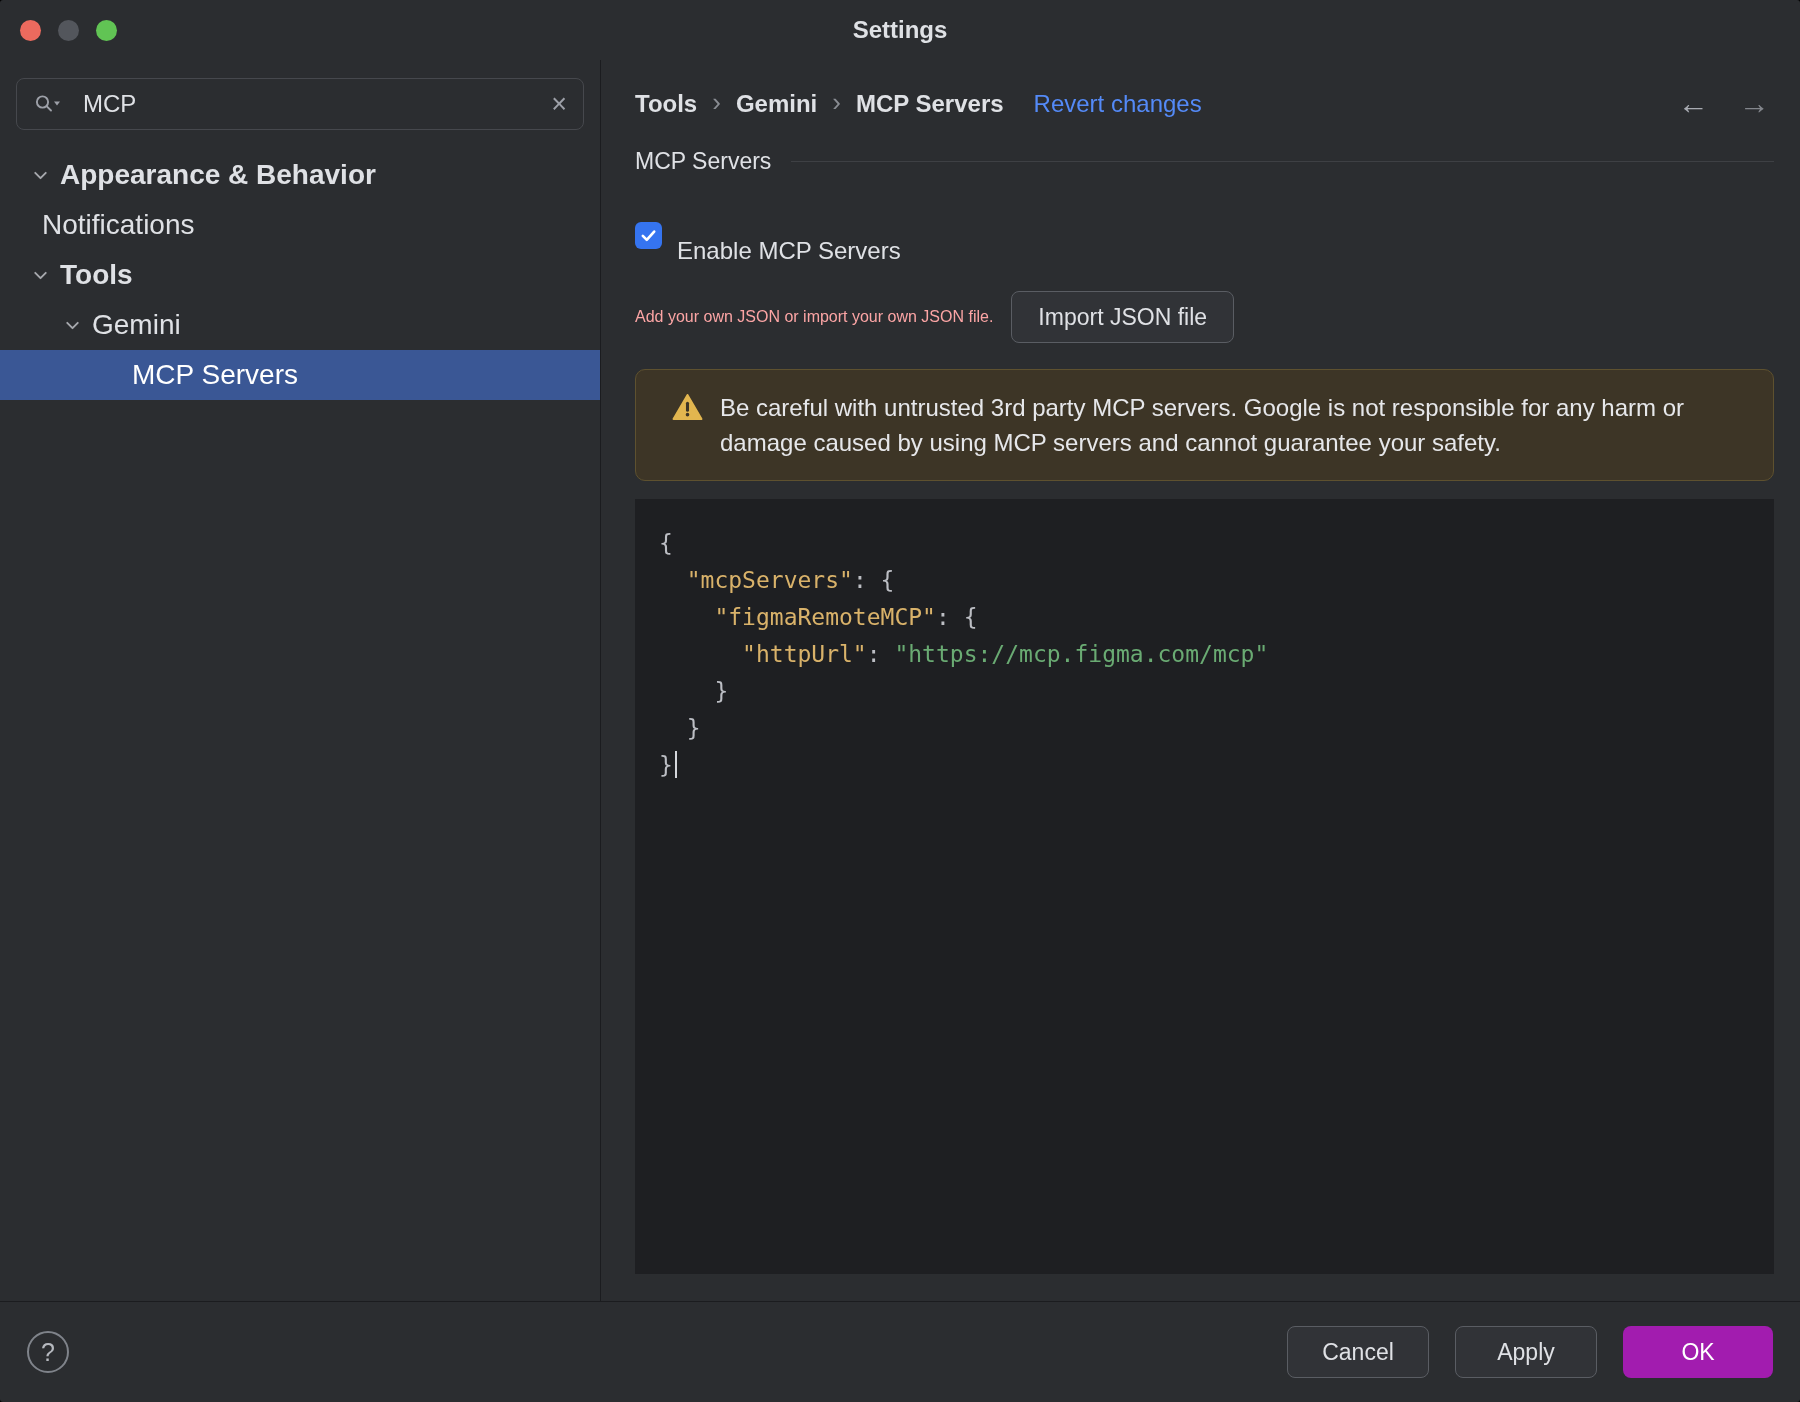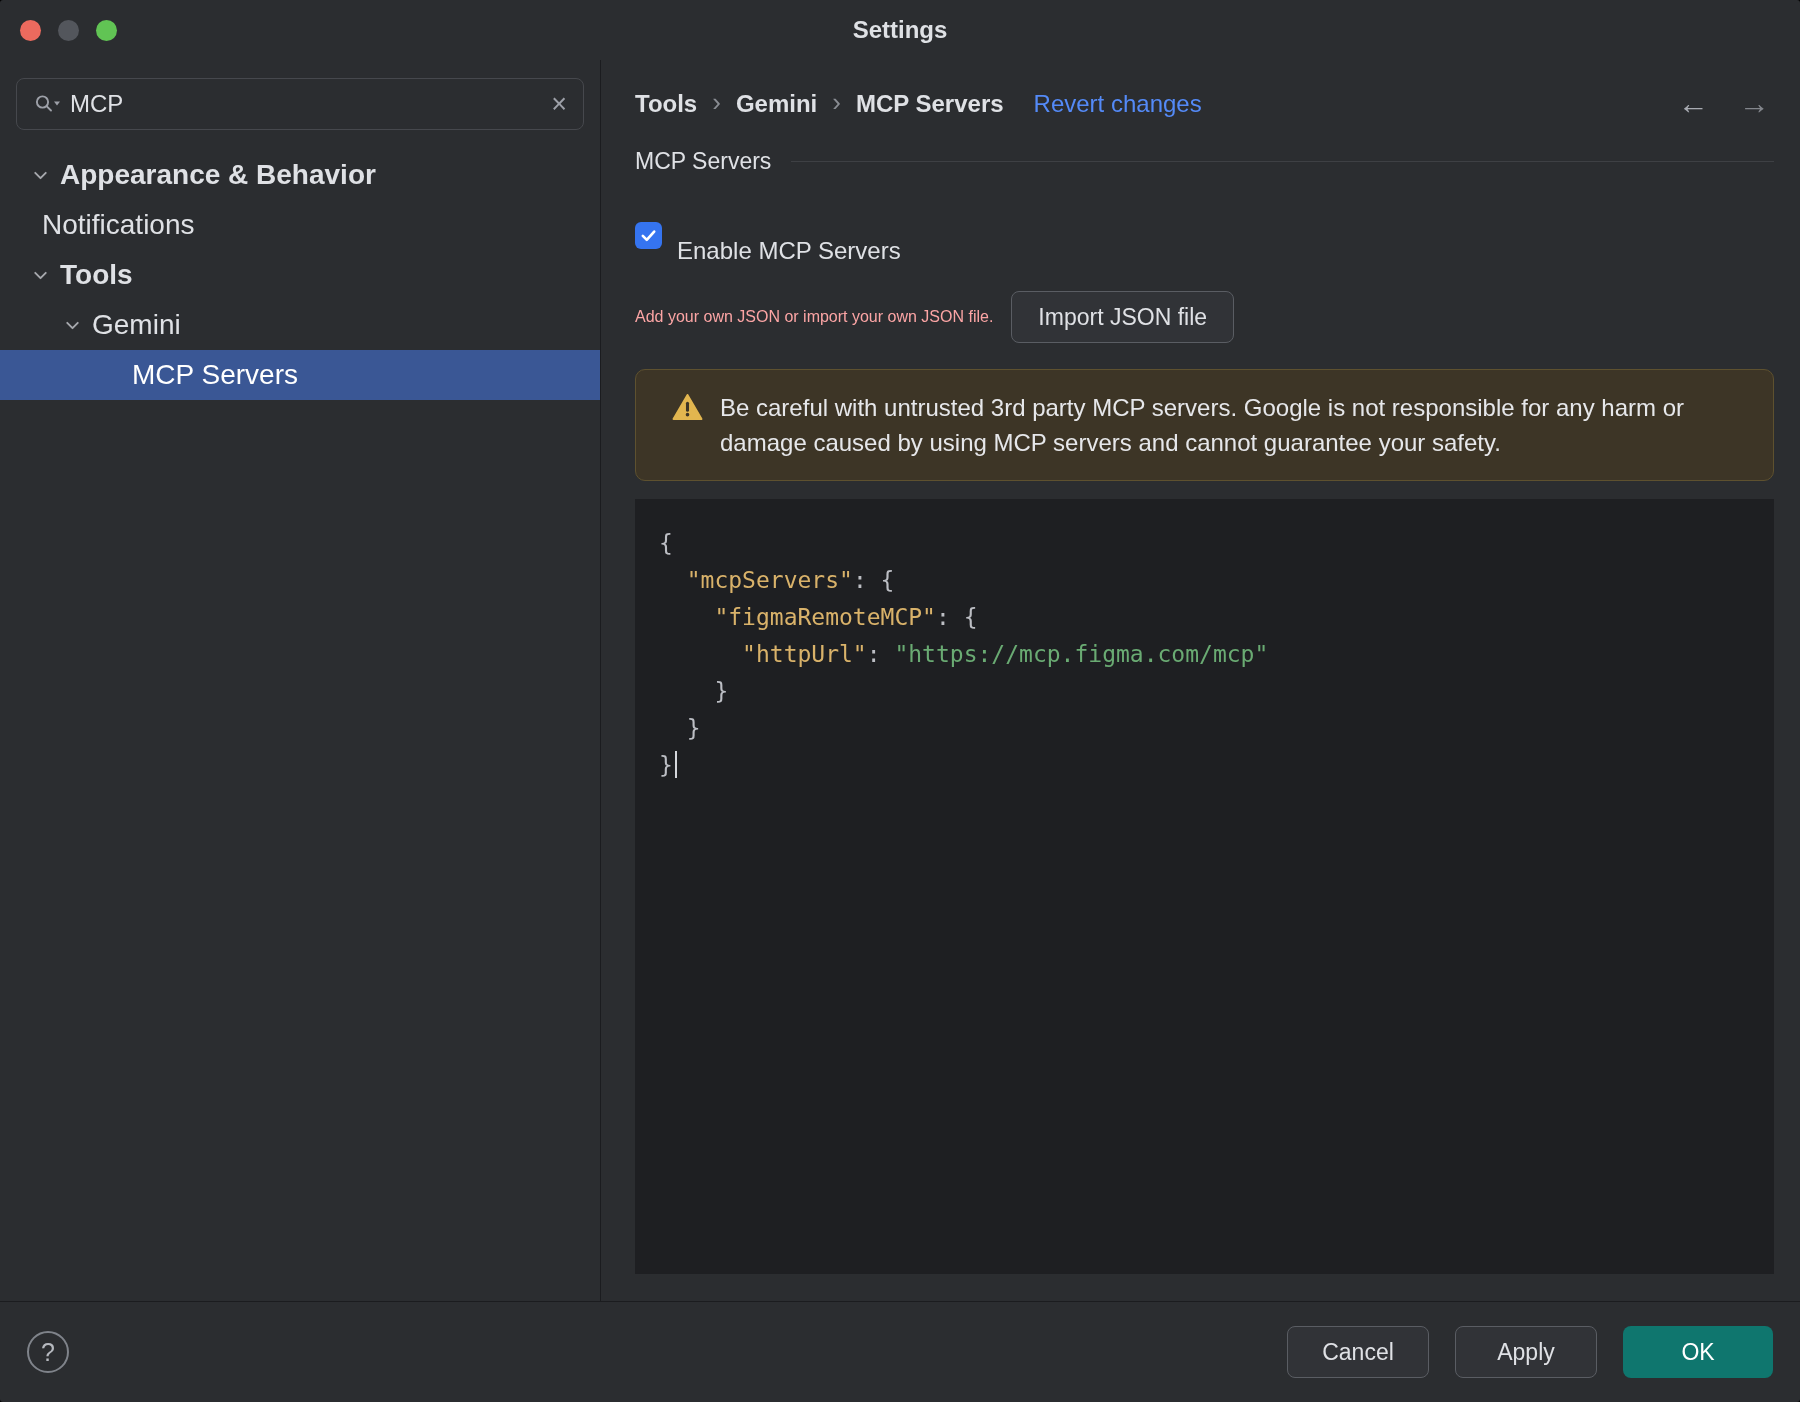--- a/index.html
+++ b/index.html
@@ -13,21 +13,21 @@
   .light{width:21px;height:21px;border-radius:50%;}
   .light.red{background:#ec6a5e;}
   .light.gray{background:#53565c;}
   .light.green{background:#61c454;}
 
   
   .content{flex:1;display:flex;min-height:0;}
 
   
   .sidebar{width:600px;flex:0 0 600px;border-right:1px solid #1b1c1f;display:flex;flex-direction:column;}
-  .searchbox{margin:18px 16px 10px 16px;height:52px;border:1px solid #46484d;border-radius:8px;display:flex;align-items:center;padding:8px 16px;gap:4px;box-sizing:border-box;}
+  .searchbox{margin:18px 16px 10px 16px;height:52px;border:1px solid #46484d;border-radius:8px;display:flex;align-items:center;padding:8px 16px;gap:17px;box-sizing:border-box;}
   .searchbox svg{flex:0 0 auto;}
   .searchbox input{flex:1;background:transparent;border:none;outline:none;color:#dfe1e5;font-size:24px;font-family:"Liberation Sans",sans-serif;}
   .clear-x{font-size:27px;color:#9da0a8;line-height:1;cursor:default;}
 
   .tree{margin-top:10px;}
   .tree-row{height:50px;display:flex;align-items:center;font-size:28px;color:#dfe1e5;gap:9px;box-sizing:border-box;}
   .tree-row.bold{font-weight:700;}
   .tree-row.lvl0{padding-left:30px;}
   .tree-row.lvl1-noclv{padding-left:42px;}
   .tree-row.lvl1{padding-left:62px;}
@@ -67,21 +67,21 @@
   .tok-p{color:#bcbec4;}
   .tok-k{color:#d9b26a;}
   .tok-s{color:#6aab73;}
   .caret{display:inline-block;width:2px;height:27px;background:#d5d7dc;vertical-align:-5px;margin-left:2px;}
 
   
   .footer{flex:0 0 101px;height:101px;border-top:1px solid #1b1c1f;display:flex;align-items:center;padding:0 27px;gap:26px;box-sizing:border-box;}
   .help-circle{width:42px;height:42px;border-radius:50%;border:2px solid #7f838a;display:flex;align-items:center;justify-content:center;color:#b6b9bf;font-size:25px;box-sizing:border-box;}
   .footer .spacer{flex:1;}
   .btn-cancel,.btn-apply{min-width:142px;}
-  .btn-ok{min-width:150px;background:#0f766e;border:none;color:#ffffff;font-weight:400;}
+  .btn-ok{min-width:150px;background:#a21caf;border:none;color:#ffffff;font-weight:400;}
 </style>
 </head>
 <body>
 
 <div class="window">
 
   <div class="titlebar">
     <div class="traffic">
       <span class="light red"></span>
       <span class="light gray"></span>

